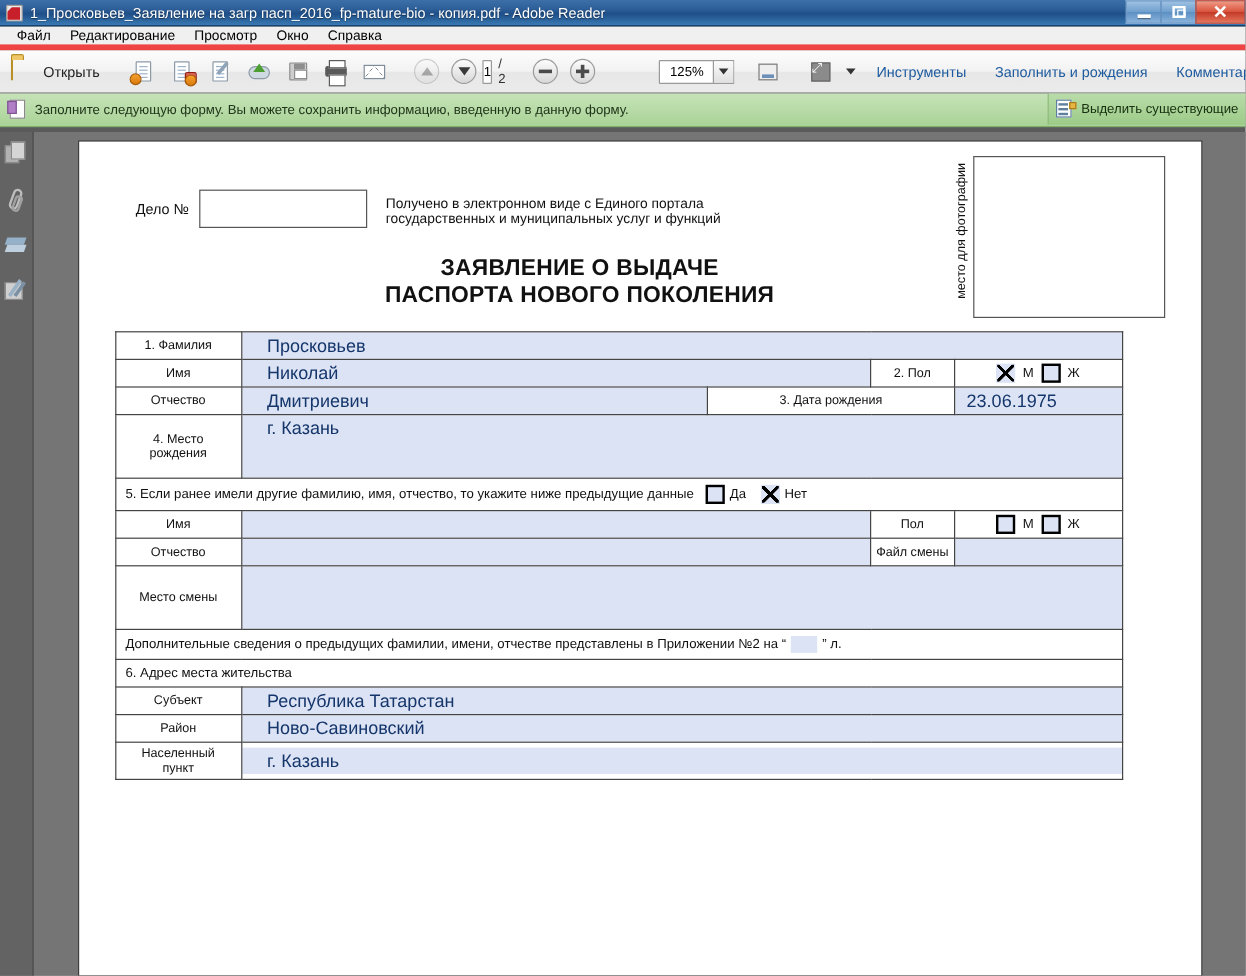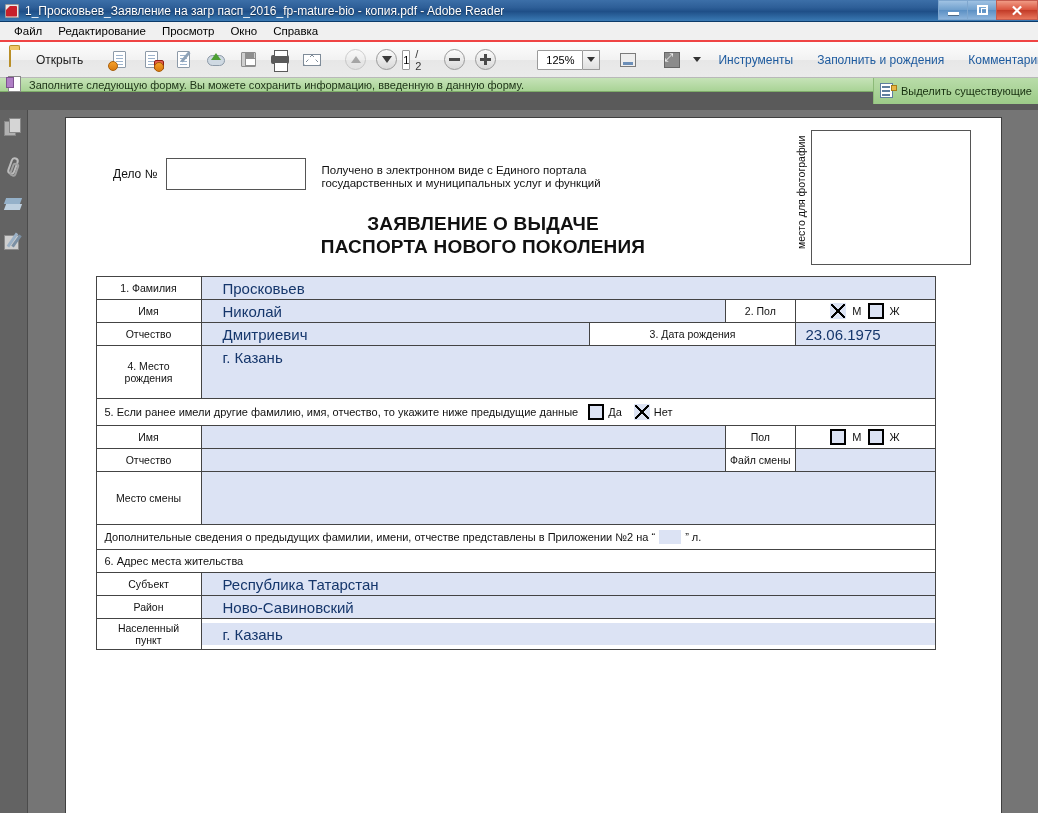--- a/index.html
+++ b/index.html
@@ -45,21 +45,21 @@
     width:42px;
   }
   .glyph-min{width:11px;height:3px;background:#fff;margin-top:6px;box-shadow:0 1px 0 rgba(0,0,0,.35);}
   .glyph-res{width:11px;height:10px;border:2px solid #fff;position:relative;}
   .glyph-res:after{content:"";position:absolute;left:2px;top:1px;width:5px;height:4px;border:1px solid #fff;}
   .glyph-close{color:#fff;font-size:15px;font-weight:bold;line-height:1;}
 
   
   .menubar{
     height:20px;background:#f0f0f0;display:flex;align-items:center;
-    border-bottom:2px solid #ef4444;padding-left:6px;
+    border-bottom:5px solid #ef4444;padding-left:6px;
   }
   .menu-item{font-size:11.5px;color:#000;padding:2px 8px;cursor:default;}
 
   
   .toolbar{
     height:36px;
     background:linear-gradient(to bottom,#fdfdfd 0%,#f2f2f2 50%,#e7e7e7 51%,#ebebeb 100%);
     border-bottom:1px solid #b9b9b9;
     display:flex;align-items:center;padding:0 4px;position:relative;
   }
@@ -128,21 +128,21 @@
   .snap:after{content:"";position:absolute;left:2px;bottom:1px;right:2px;height:3px;background:#6d8fb8;}
   .fitbox{position:absolute;left:3px;top:3px;width:16px;height:16px;background:#8b8b8b;border:1px solid #666;}
   .fitarrow{position:absolute;color:#fff;font-size:11px;line-height:16px;left:3px;top:0;}
   .tb-link{
     font-size:12px;font-weight:normal;color:#1d5a9e;padding:0 12px;height:28px;line-height:28px;white-space:nowrap;
   }
   .vsep{width:1px;height:26px;background:#cdcdcd;}
 
   
   .msgbar{
-    height:14px;background:linear-gradient(to bottom,#c6e3b8,#a9d396);
+    height:28px;background:linear-gradient(to bottom,#c6e3b8,#a9d396);
     border-bottom:1px solid #7fae6a;display:flex;align-items:center;padding:0 6px;position:relative;
   }
   .msg-icon{width:17px;height:17px;position:relative;margin-right:6px;flex:0 0 auto;}
   .msg-icon .sheet{position:absolute;left:2px;top:0;width:13px;height:16px;background:#fff;border:1px solid #8a8a8a;}
   .msg-icon .purple{position:absolute;left:0;top:1px;width:8px;height:11px;background:#b07fc6;border:1px solid #7e5390;}
   .msg-text{font-size:11px;color:#20361a;white-space:nowrap;}
   .msg-btn{
     position:absolute;right:0;top:0;height:26px;display:flex;align-items:center;
     padding:0 6px 0 6px;background:linear-gradient(to bottom,#b9dca9,#9ccb88);
     border-left:1px solid #8cba78;
@@ -331,21 +331,21 @@
     <span class="circbtn">
         <span class="plus-h"></span>
       </span>
   </div>
   <div class="tb-btn">
     <span class="circbtn">
         <span class="plus-h"></span>
         <span class="plus-v"></span>
       </span>
   </div>
-  <div style="display:flex;margin-left:4px;padding-left:32px;">
+  <div style="display:flex;margin-left:16px;padding-left:32px;">
     <div class="zoombox">125%</div>
     <div class="zoomdrop">
         <span class="caret"></span>
       </div>
   </div>
 
   <div class="sep"></div>
 
   <div class="tb-btn">
     <span class="ico">

